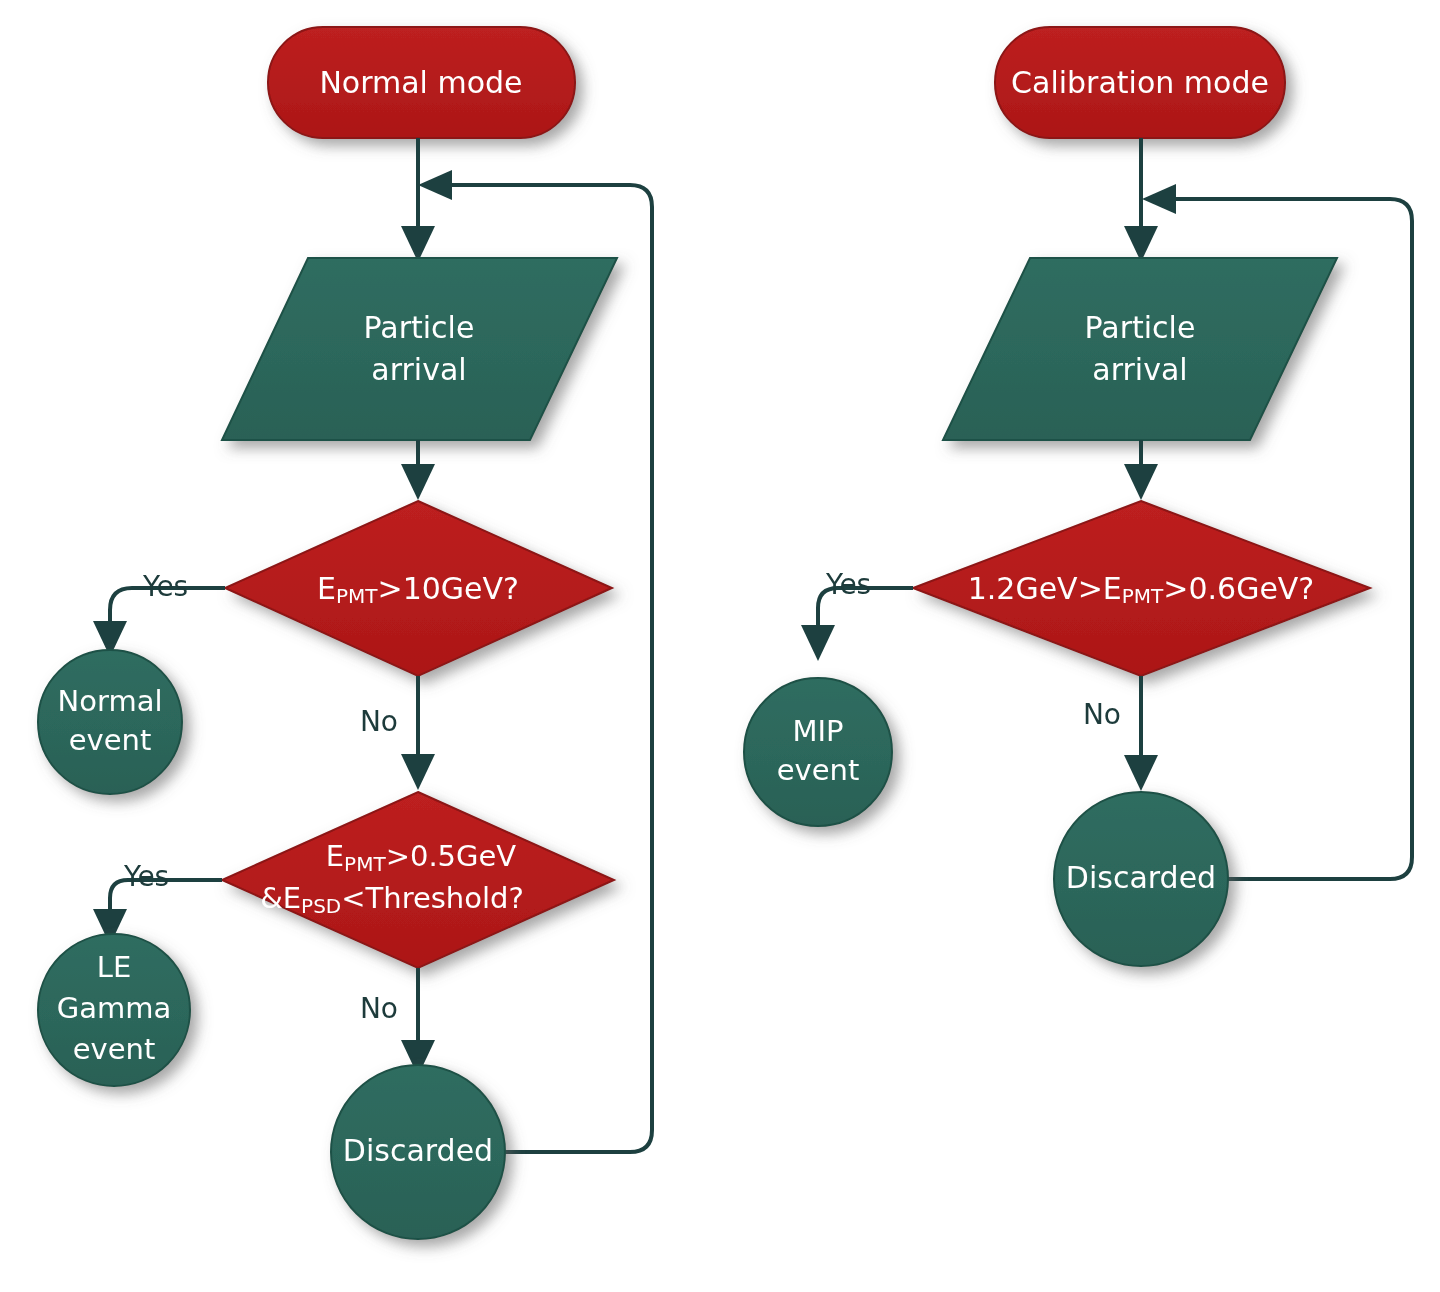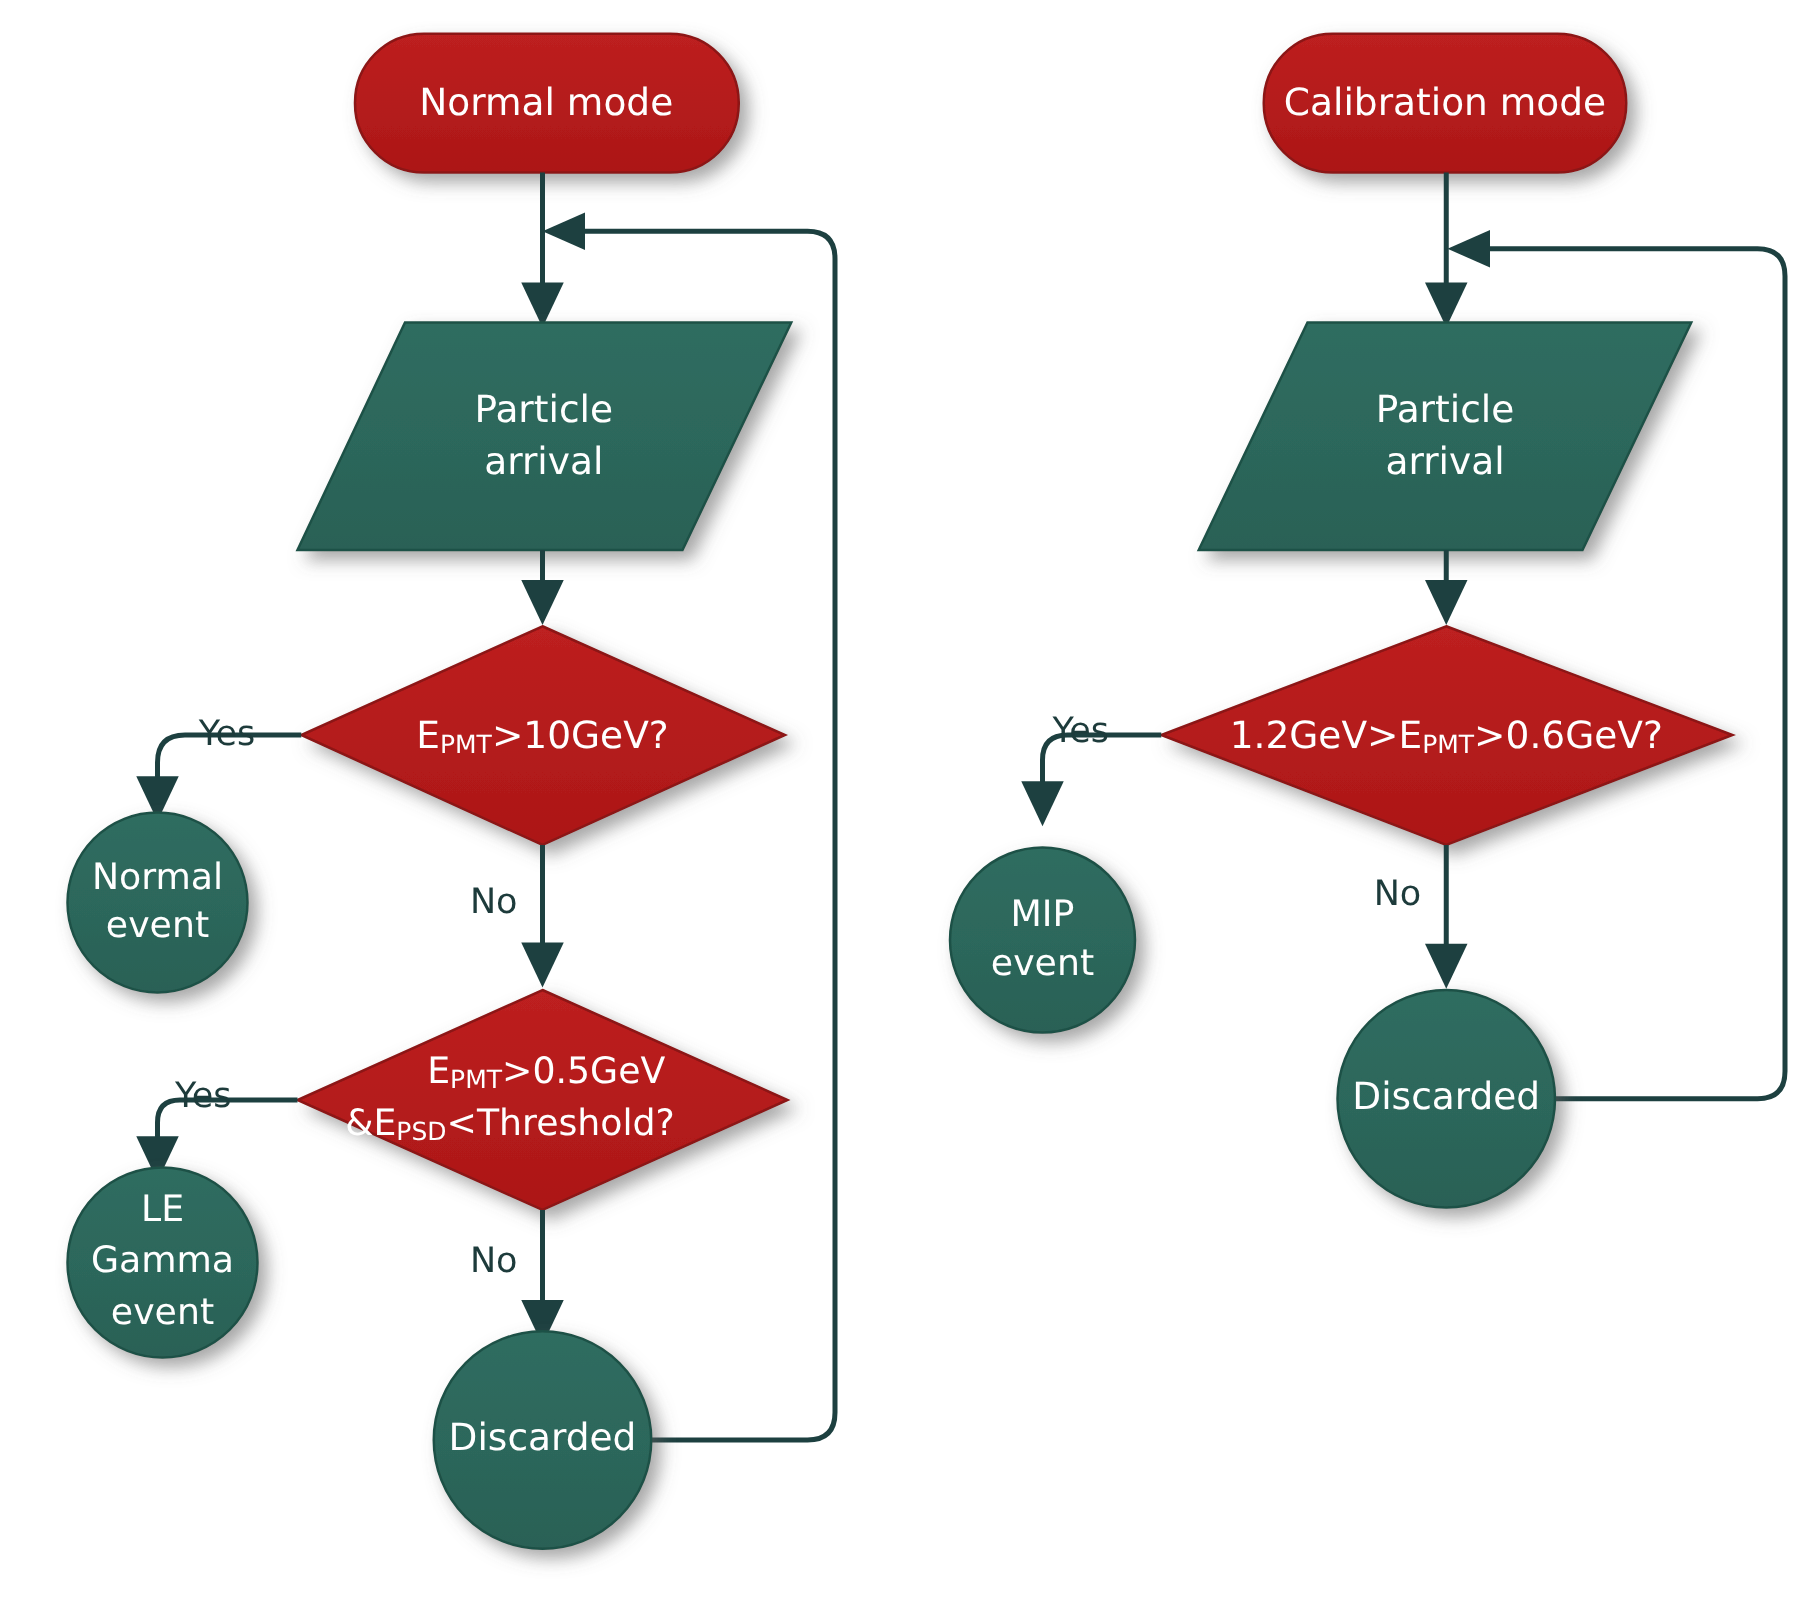--- a/index.html
+++ b/index.html
@@ -10,21 +10,20 @@
   body {
     width: 1440px;
     height: 1292px;
     font-family: "DejaVu Sans", sans-serif;
     overflow: hidden;
   }
   #flowchart-root {
     position: relative;
     width: 1140px;
     height: 1292px;
-    margin-left: 16px;
   }
   svg.chart-canvas {
     display: block;
     width: 1440px;
     height: 1292px;
   }
   text {
     font-family: "DejaVu Sans", sans-serif;
     dominant-baseline: middle;
   }

